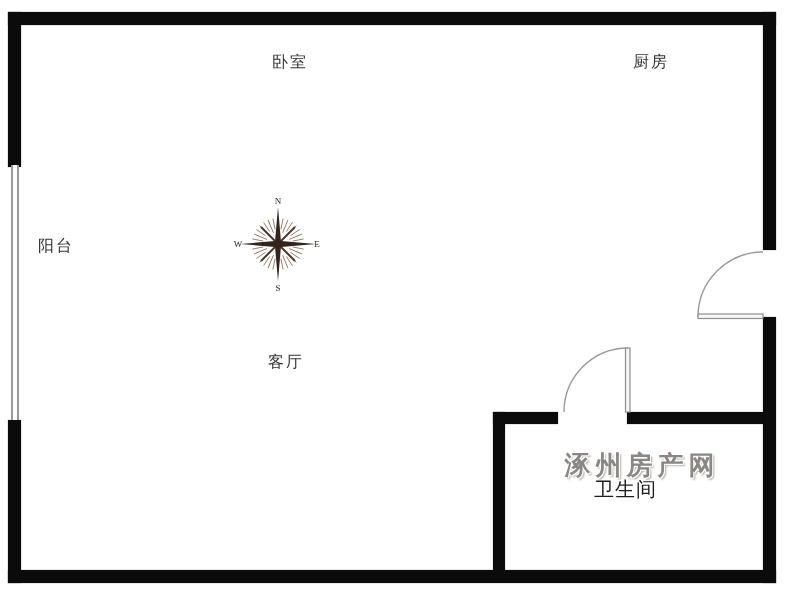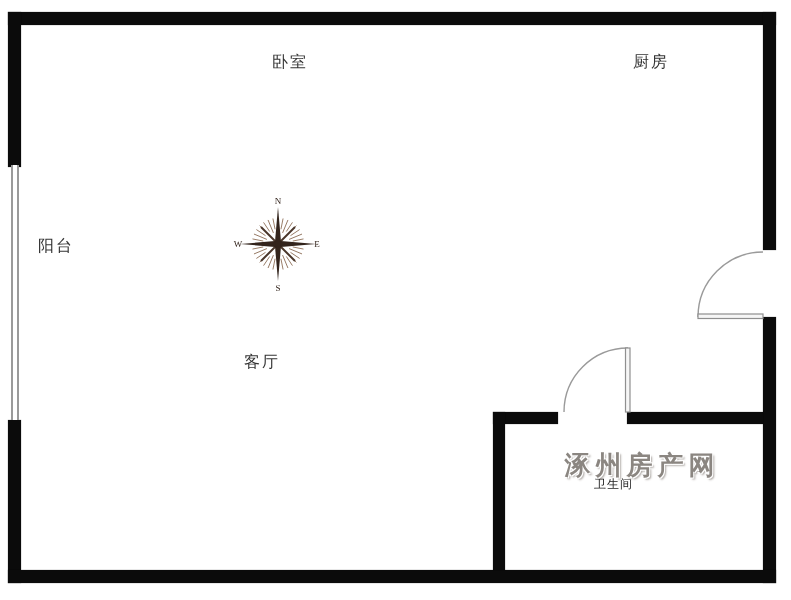--- a/index.html
+++ b/index.html
@@ -23,21 +23,21 @@
     color:#333333;
     font-size:16px;
     letter-spacing:2px;
     white-space:nowrap;
     z-index:1;
   }
   .hidden-label{
     position:absolute;
     left:594px;top:476px;
     color:#1d1d1d;
-    font-size:12px;
+    font-size:20px;
     letter-spacing:1px;
     z-index:2;
     white-space:nowrap;
   }
   .doors-svg, .compass-svg{position:absolute;}
   .doors-svg{left:0;top:0;z-index:1;}
   .compass-svg{left:228px;top:194px;z-index:1;}
   .door-leaf{fill:#f6f6f6;stroke:#8f8f8f;stroke-width:1.2;}
   .door-arc{fill:none;stroke:#9a9a9a;stroke-width:1.4;}
   .compass-tick{stroke:#8a6a52;stroke-width:0.8;}
@@ -138,21 +138,21 @@
     <circle cx="0" cy="0" r="3" fill="#33241c"></circle>
     <text class="compass-letter" x="0" y="-40">N</text>
     <text class="compass-letter" x="0" y="47">S</text>
     <text class="compass-letter" x="39" y="3">E</text>
     <text class="compass-letter" x="-40" y="3">W</text>
   </svg>
 
   <span class="room-label" style="left:224px;top:52px;margin-left:48px;">卧室</span>
   <span class="room-label" style="left:633px;top:52px;">厨房</span>
   <span class="room-label" style="left:38px;top:236px;">阳台</span>
-  <span class="room-label" style="left:244px;top:352px;">客厅</span>
+  <span class="room-label" style="left:268px;top:352px;">客厅</span>
 
   <span class="hidden-label">卫生间</span>
 
   <div class="watermark">
     <div class="wm-name">涿州房产网</div>
   </div>
 
 </div>
 
 </body></html>

